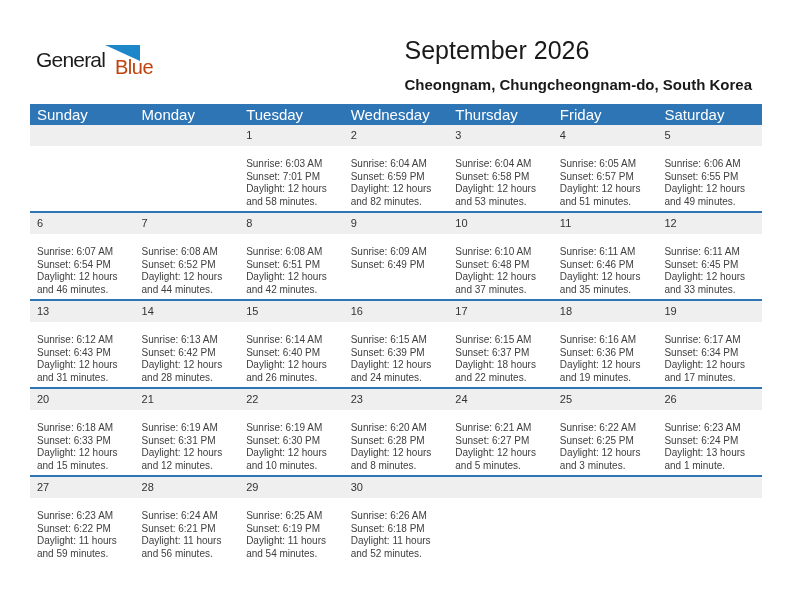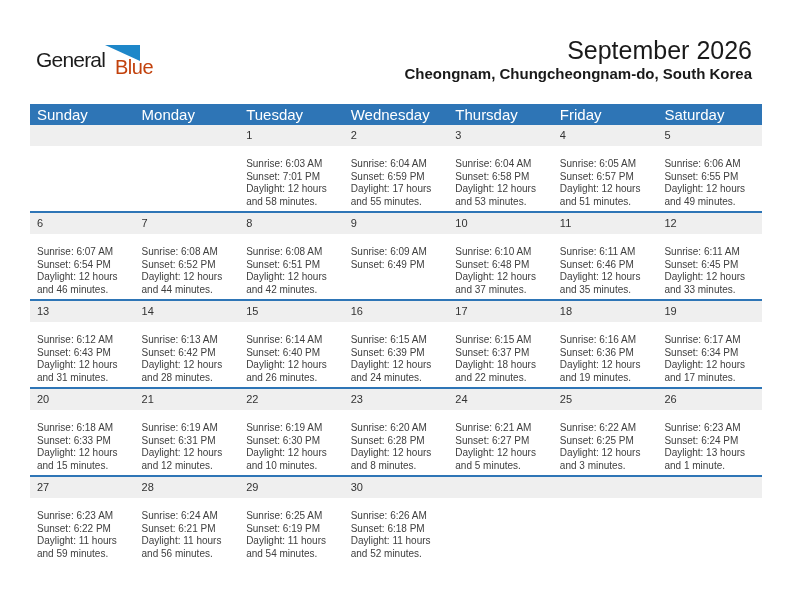--- a/index.html
+++ b/index.html
@@ -7,23 +7,23 @@
               font-family:"Liberation Sans", sans-serif; }
   .page { position:relative; width:792px; height:612px; background:#ffffff; overflow:hidden; }
 
   
   .logo { position:absolute; left:36px; top:40px; width:150px; height:42px; }
   .logo-general { position:absolute; left:0; top:8px; font-size:21px; letter-spacing:-0.8px; color:#1c1c1c; }
   .logo-triangle { position:absolute; left:69px; top:5px; }
   .logo-blue { position:absolute; left:79px; top:16px; font-size:20px; letter-spacing:-0.5px; color:#c2410c; }
 
   
-  .titles { position:absolute; right:40px; top:37px; text-align:right; }
+  .titles { position:absolute; right:40px; top:37px; }
   .title { font-size:25px; font-weight:400; color:#1a1a1a; line-height:1.1; }
-  .subtitle { font-size:15px; font-weight:700; color:#1a1a1a; margin-top:0; }
+  .subtitle { font-size:15px; font-weight:700; color:#1a1a1a; margin-top:11px; }
 
   
   .calendar { position:absolute; left:30px; top:104px; width:732px; }
   .weekday-row { display:grid; grid-template-columns:repeat(7,1fr); background:#2e75b6; height:21px; }
   .wd-cell { color:#ffffff; font-size:15px; line-height:21px; padding-left:7px;
              white-space:nowrap; overflow:hidden; }
   .week + .week { border-top:2px solid #2e75b6; }
   .stripe-row { display:grid; grid-template-columns:repeat(7,1fr); background:#efefef; height:21px; }
   .num-cell { padding-left:7px; font-size:11px; line-height:21px; color:#333333; }
   .detail-row { display:grid; grid-template-columns:repeat(7,1fr); height:65px; }
@@ -72,21 +72,21 @@
             <div class="detail-cell"></div>
             <div class="detail-cell"></div>
             <div class="detail-cell">
               <div><span>Sunrise:</span> <span>6:03 AM</span></div>
               <div><span>Sunset:</span> <span>7:01 PM</span></div>
               <div><span>Daylight:</span> <span>12 hours and 58 minutes.</span></div>
             </div>
             <div class="detail-cell">
               <div><span>Sunrise:</span> <span>6:04 AM</span></div>
               <div><span>Sunset:</span> <span>6:59 PM</span></div>
-              <div><span>Daylight:</span> <span>17 hours and 55 minutes.</span></div>
+              <div><span>Daylight:</span> <span>12 hours and 82 minutes.</span></div>
             </div>
             <div class="detail-cell">
               <div><span>Sunrise:</span> <span>6:04 AM</span></div>
               <div><span>Sunset:</span> <span>6:58 PM</span></div>
               <div><span>Daylight:</span> <span>12 hours and 53 minutes.</span></div>
             </div>
             <div class="detail-cell">
               <div><span>Sunrise:</span> <span>6:05 AM</span></div>
               <div><span>Sunset:</span> <span>6:57 PM</span></div>
               <div><span>Daylight:</span> <span>12 hours and 51 minutes.</span></div>

